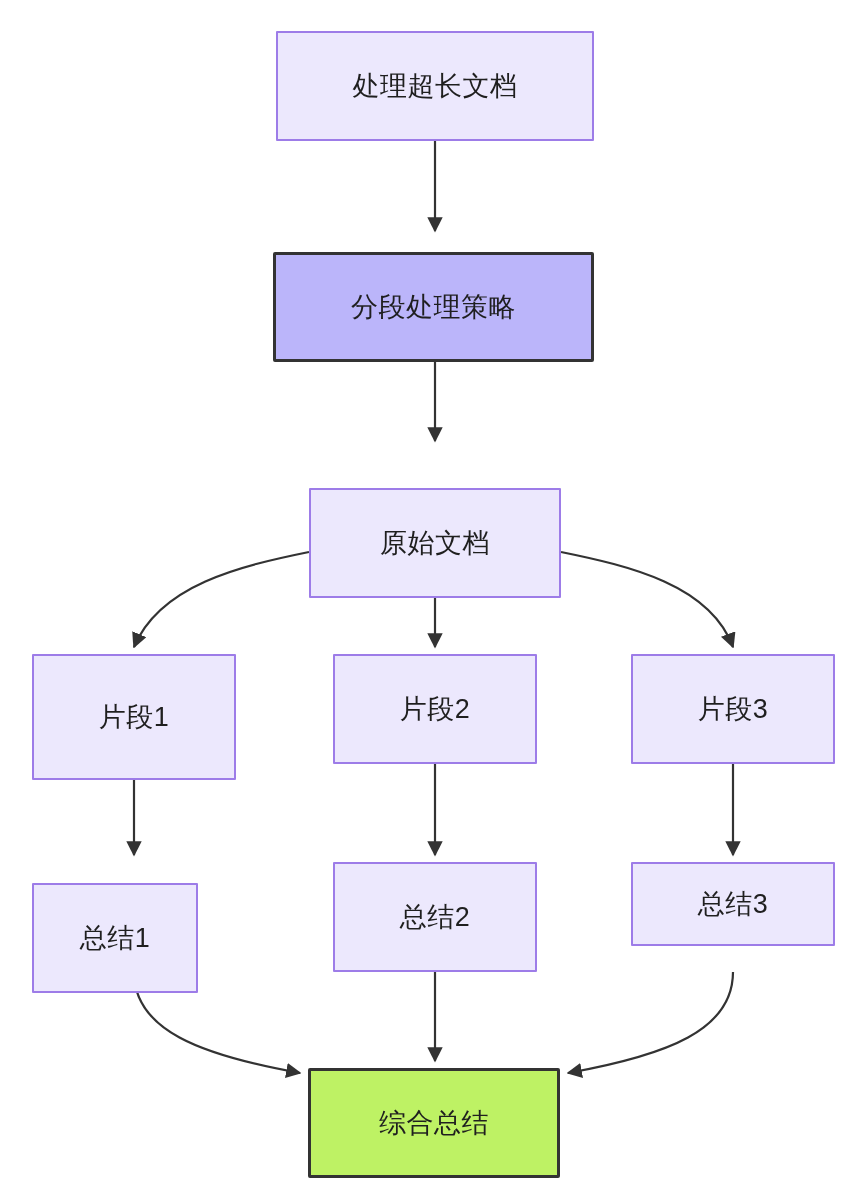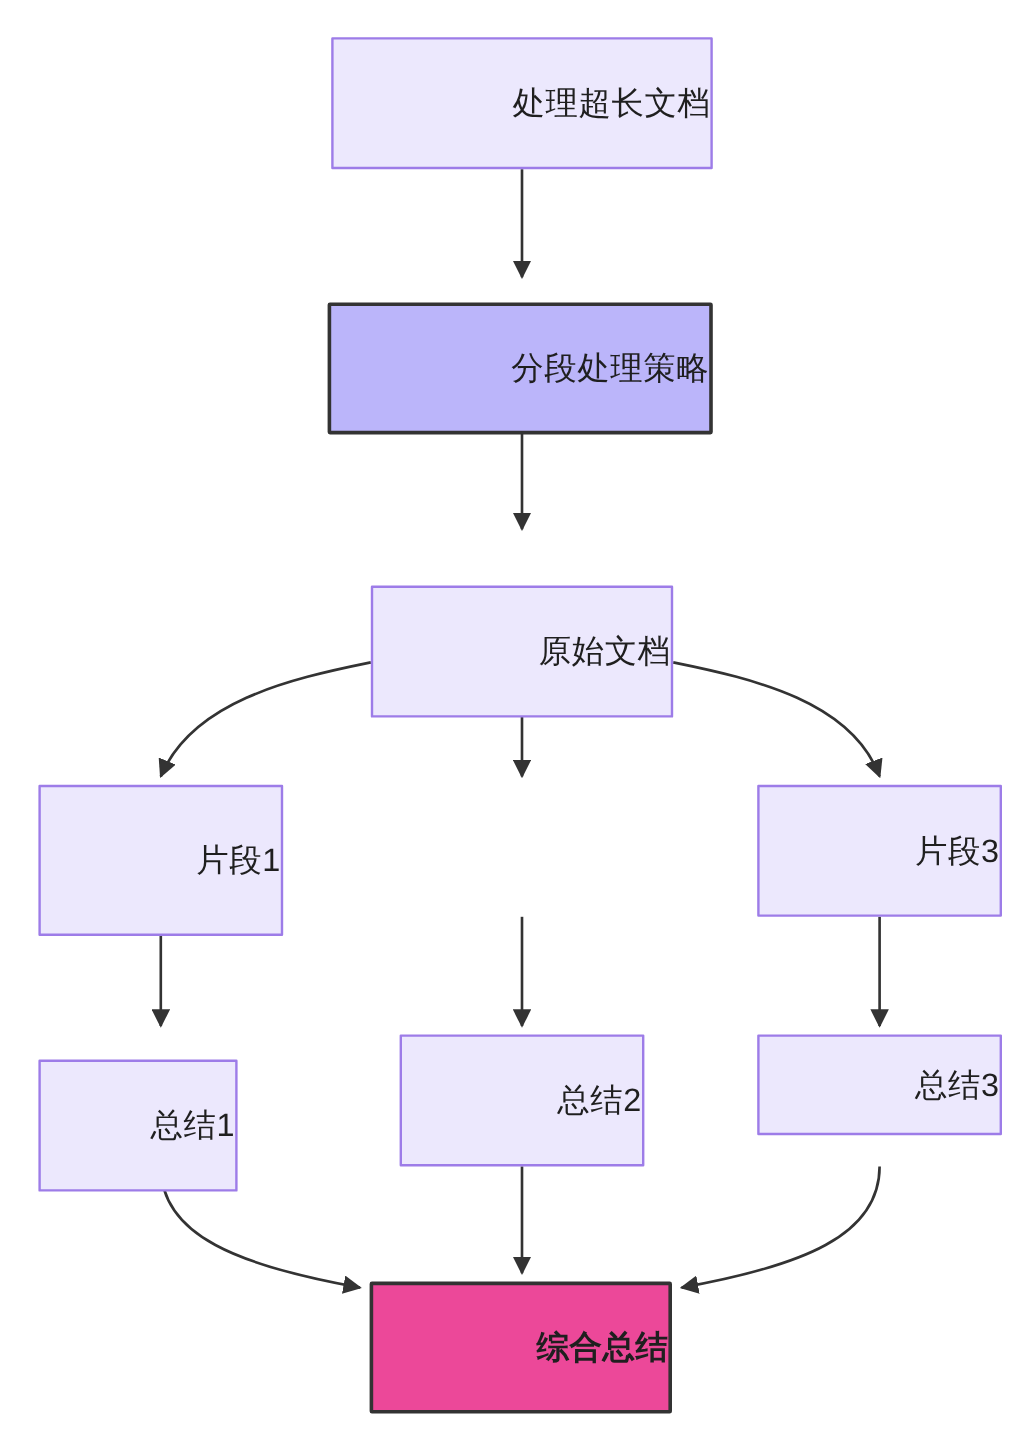--- a/index.html
+++ b/index.html
@@ -5,34 +5,34 @@
   html,body{margin:0;padding:0;}
   body{
     width:852px;height:1196px;background:#ffffff;
     font-family:"Liberation Sans","DejaVu Sans",sans-serif;
     overflow:hidden;position:relative;
   }
   #stage{position:absolute;left:0;top:0;width:852px;height:1196px;}
   svg#edges{position:absolute;left:0;top:0;width:852px;height:1196px;overflow:visible;}
   .node{
     position:absolute;box-sizing:border-box;
-    display:flex;align-items:center;justify-content:flex-end;
+    display:flex;align-items:center;justify-content:center;
     text-align:center;line-height:1.2;
     font-size:27px;color:#1f1f1f;
     letter-spacing:0.5px;
     z-index:2;
   }
   .node.plain{
     background:#ece8fd;border:2px solid #9d7ce8;border-radius:1px;
   }
   .node.accent{
     background:#bbb5fa;border:3px solid #333333;border-radius:2px;
   }
   .node.result{
-    background:#ec4899;border:3px solid #333333;border-radius:2px;font-weight:bold;
+    background:#bef264;border:3px solid #333333;border-radius:2px;
   }
   .node span{display:block;}
 </style>
 </head>
 <body>
 
 <div id="stage">
 
   <svg id="edges" viewBox="0 0 852 1196" xmlns="http://www.w3.org/2000/svg">
     <defs>
@@ -67,20 +67,23 @@
     <span>分段处理策略</span>
   </div>
 
   <div class="node plain" style="left:309px;top:448px;width:252px;height:110px;margin-top:40px;">
     <span>原始文档</span>
   </div>
 
   <div class="node plain" style="left:32px;top:654px;width:204px;height:126px;">
     <span>片段1</span>
   </div>
+  <div class="node plain" style="left:333px;top:654px;width:204px;height:110px;">
+    <span>片段2</span>
+  </div>
   <div class="node plain" style="left:631px;top:654px;width:204px;height:110px;">
     <span>片段3</span>
   </div>
 
   <div class="node plain" style="left:32px;top:862px;width:166px;height:110px;margin-top:21px;">
     <span>总结1</span>
   </div>
   <div class="node plain" style="left:333px;top:862px;width:204px;height:110px;">
     <span>总结2</span>
   </div>

